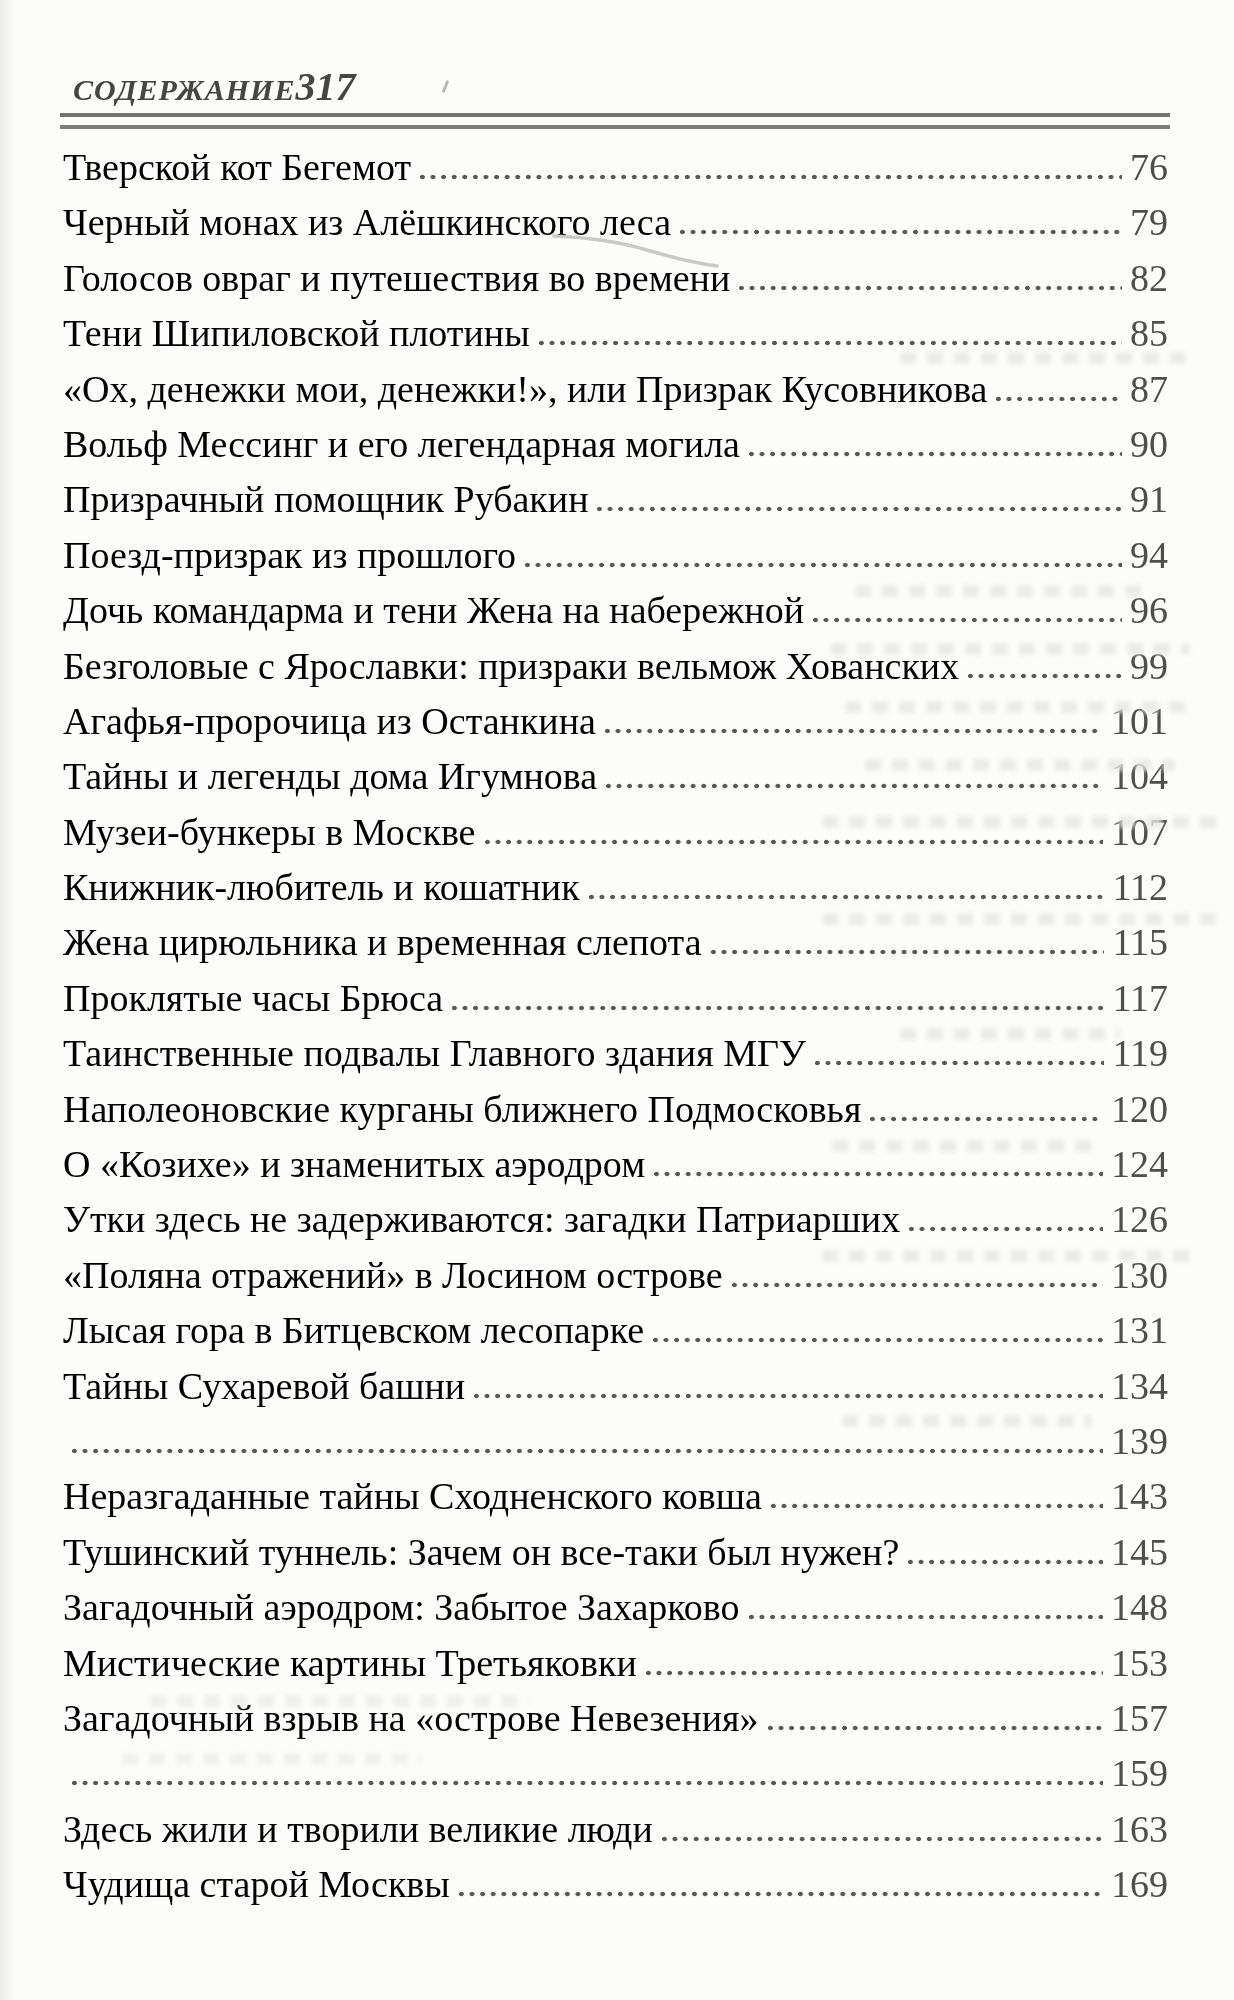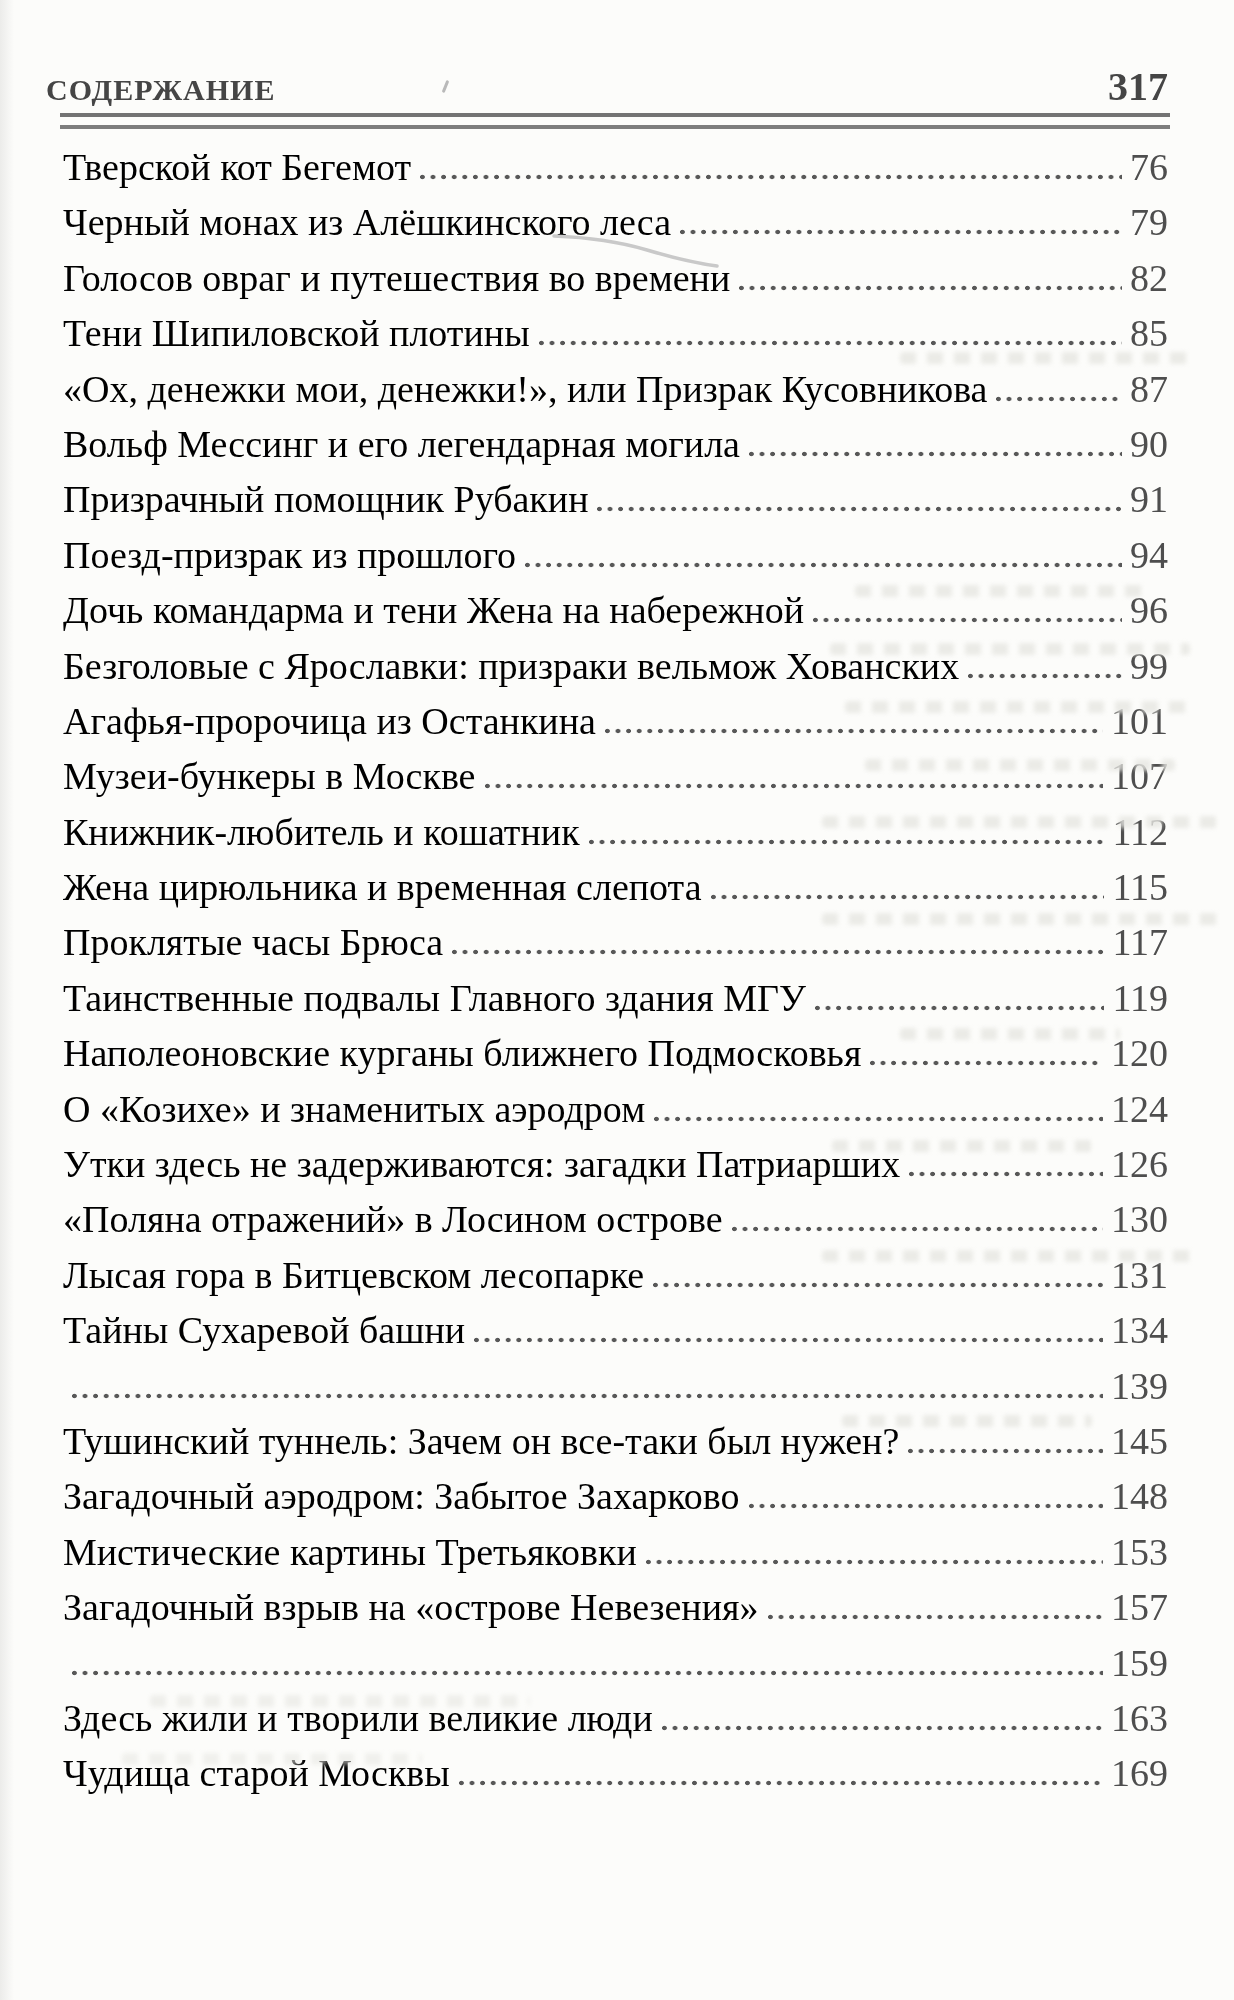--- a/index.html
+++ b/index.html
@@ -8,22 +8,22 @@
     width:1234px;height:2000px;
     background:#fcfcfa;
     overflow:hidden;
     font-family:"Liberation Serif","DejaVu Serif",serif;
   }
   .edge-shadow{
     position:absolute;left:0;top:0;width:14px;height:100%;
     background:linear-gradient(to right, rgba(90,90,90,0.10), rgba(0,0,0,0));
   }
   .header{
-    position:absolute;left:46px;right:66px;top:72px;
-    display:flex;justify-content:space-between;align-items:baseline;
+    position:absolute;left:73px;right:66px;top:72px;
+    display:flex;justify-content:flex-start;align-items:baseline;font-style:italic;
   }
   .header-title{
     font-size:30px;font-weight:bold;letter-spacing:1px;
     color:#454545;white-space:nowrap;line-height:30px;
   }
   .header-page{
     font-size:40px;font-weight:bold;color:#454545;line-height:30px;
   }
   .rule{position:absolute;left:60px;right:64px;height:4px;}
   .rule-top{top:113px;background:#737373;}
@@ -142,20 +142,25 @@
       <span class="toc-title">Безголовые с Ярославки: призраки вельмож Хованских</span>
       <span class="toc-leader"></span>
       <span class="toc-page">99</span>
     </li>
       <li class="toc-row" style="">
       <span class="toc-title">Агафья-пророчица из Останкина</span>
       <span class="toc-leader"></span>
       <span class="toc-page">101</span>
     </li>
       <li class="toc-row" style="">
+      <span class="toc-title">Тайны и легенды дома Игумнова</span>
+      <span class="toc-leader"></span>
+      <span class="toc-page">104</span>
+    </li>
+      <li class="toc-row" style="">
       <span class="toc-title">Музеи-бункеры в Москве</span>
       <span class="toc-leader"></span>
       <span class="toc-page">107</span>
     </li>
       <li class="toc-row" style="">
       <span class="toc-title">Книжник-любитель и кошатник</span>
       <span class="toc-leader"></span>
       <span class="toc-page">112</span>
     </li>
       <li class="toc-row" style="">
@@ -199,20 +204,25 @@
       <span class="toc-page">131</span>
     </li>
       <li class="toc-row" style="">
       <span class="toc-title">Тайны Сухаревой башни</span>
       <span class="toc-leader"></span>
       <span class="toc-page">134</span>
     </li>
       <li class="toc-row" style="">
       <span class="toc-leader"></span>
       <span class="toc-page">139</span>
+    </li>
+      <li class="toc-row" style="">
+      <span class="toc-title">Неразгаданные тайны Сходненского ковша</span>
+      <span class="toc-leader"></span>
+      <span class="toc-page">143</span>
     </li>
       <li class="toc-row" style="">
       <span class="toc-title">Тушинский туннель: Зачем он все-таки был нужен?</span>
       <span class="toc-leader"></span>
       <span class="toc-page">145</span>
     </li>
       <li class="toc-row" style="">
       <span class="toc-title">Загадочный аэродром: Забытое Захарково</span>
       <span class="toc-leader"></span>
       <span class="toc-page">148</span>

